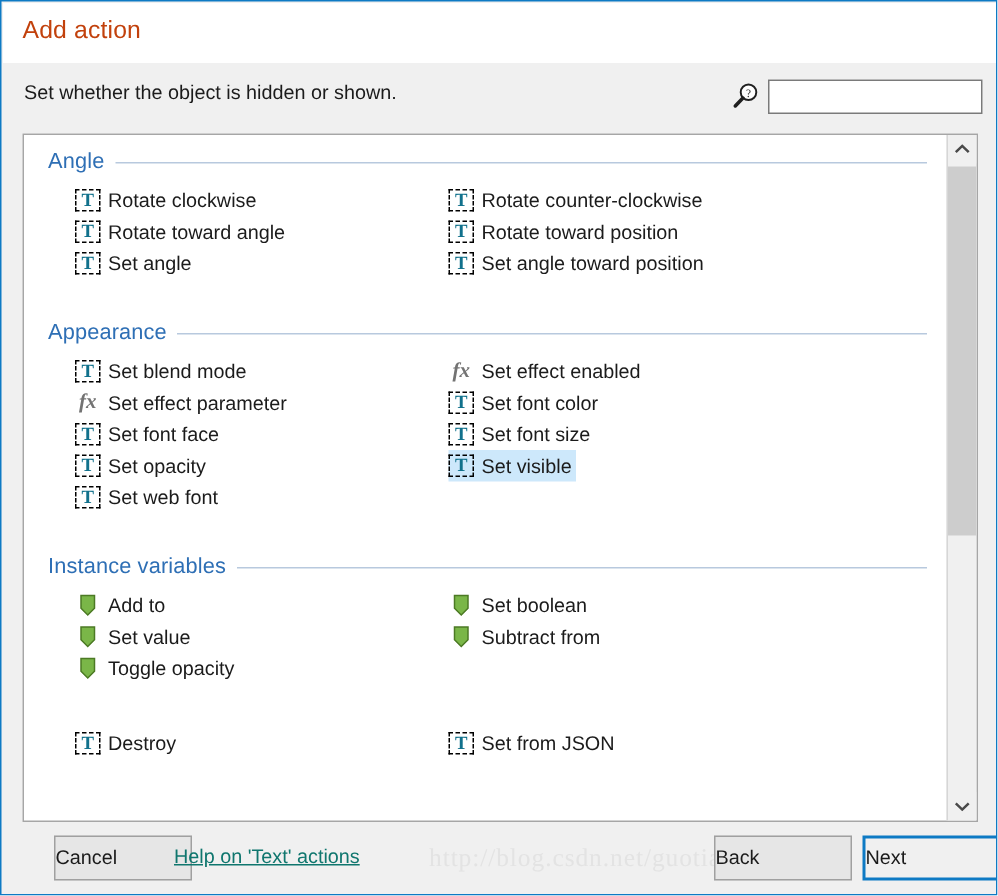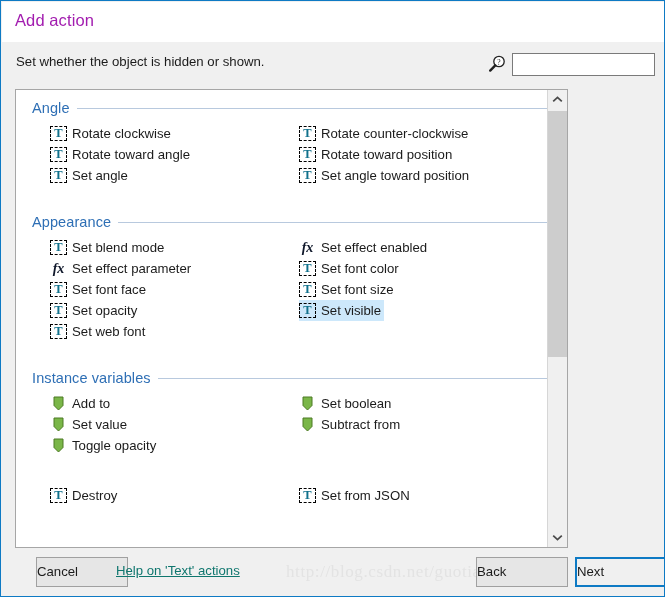--- a/index.html
+++ b/index.html
@@ -30,21 +30,21 @@
     width: 663px;
     height: 40px;
     background: #ffffff;
     box-sizing: border-box;
   }
   #title-text {
     position: absolute;
     left: 13px;
     top: 9px;
     font-size: 16.5px;
-    color: #a21caf;
+    color: #c2410c;
     letter-spacing: .1px;
     white-space: nowrap;
   }
 
   
   #headerstrip {
     position: absolute;
     left: 1px; top: 41px;
     width: 663px;
     height: 45px;
@@ -79,21 +79,21 @@
     color: #1b1b1b;
     padding: 0 4px;
     outline: none;
   }
 
   
   #listpanel {
     position: absolute;
     left: 14px;
     top: 88px;
-    width: 553px;
+    width: 637px;
     height: 459px;
     box-sizing: border-box;
     border: 1px solid #a6a6a6;
     background: #ffffff;
     overflow: hidden;
   }
   #listinner {
     position: absolute;
     left: 0; top: 0;
     width: 616px;
@@ -173,21 +173,21 @@
 
   
   .icon-fx {
     width: 17px;
     height: 15px;
     flex: 0 0 auto;
     font-family: "Liberation Serif", serif;
     font-style: italic;
     font-weight: bold;
     font-size: 14px;
-    color: #0f172a;
+    color: #737373;
     display: flex;
     align-items: center;
     justify-content: center;
     line-height: 1;
   }
 
   
   .icon-var {
     width: 17px;
     height: 15px;

